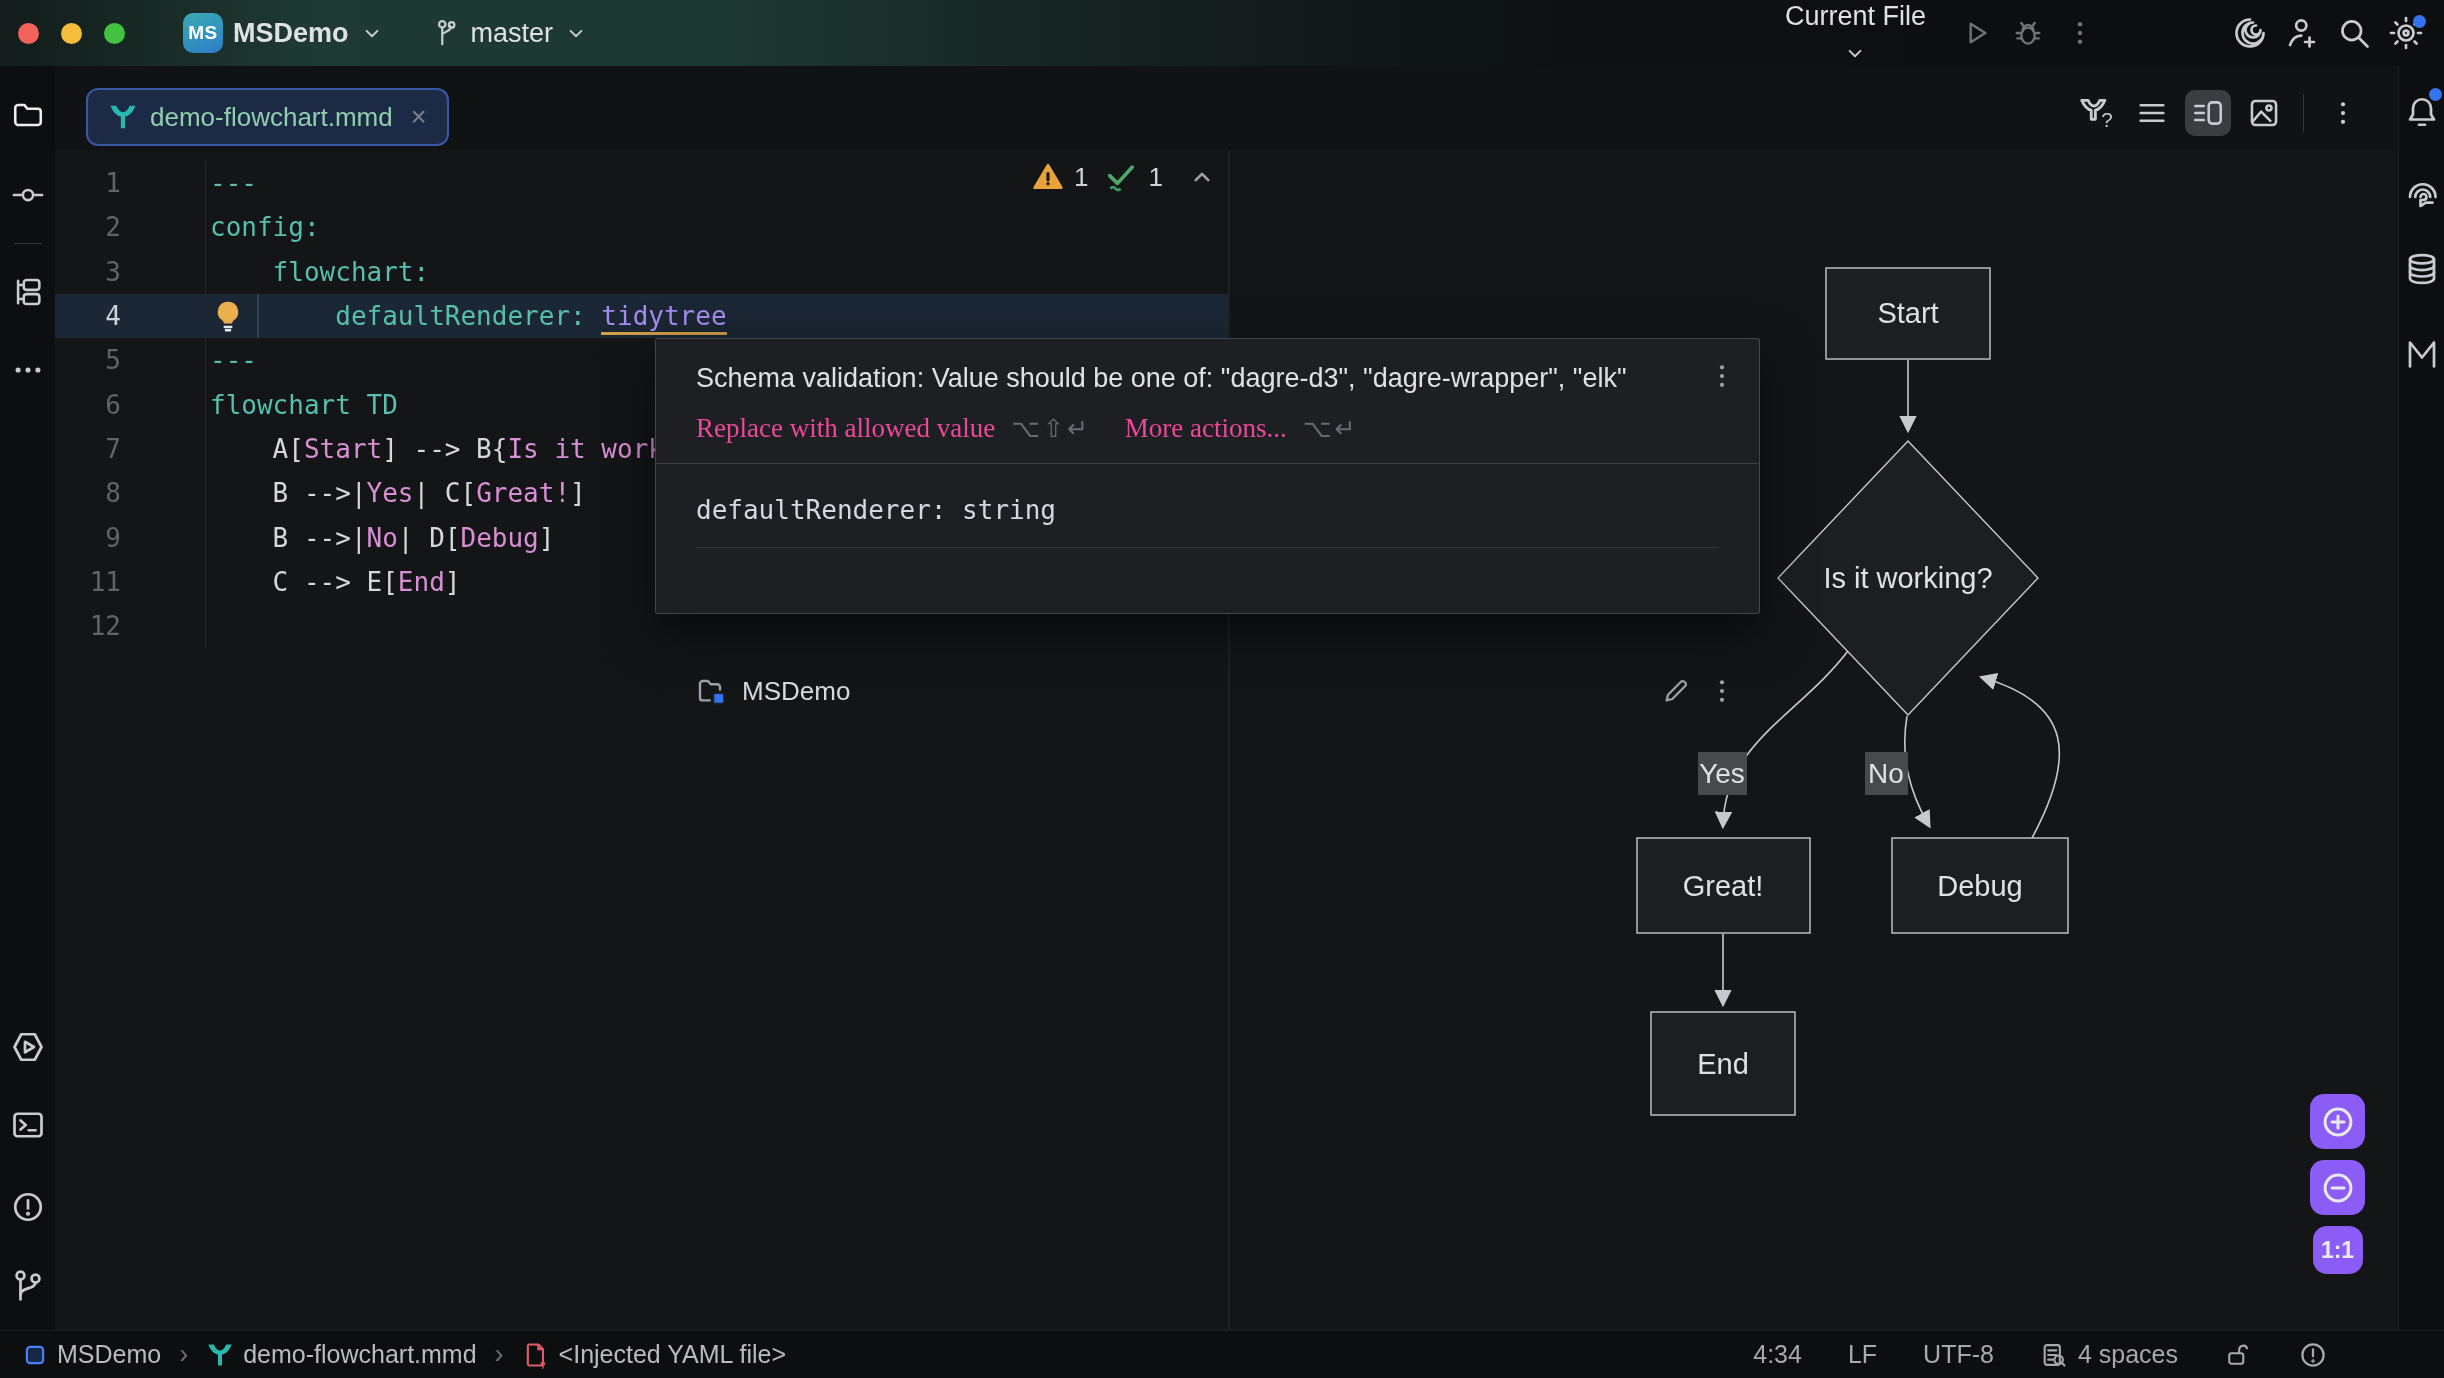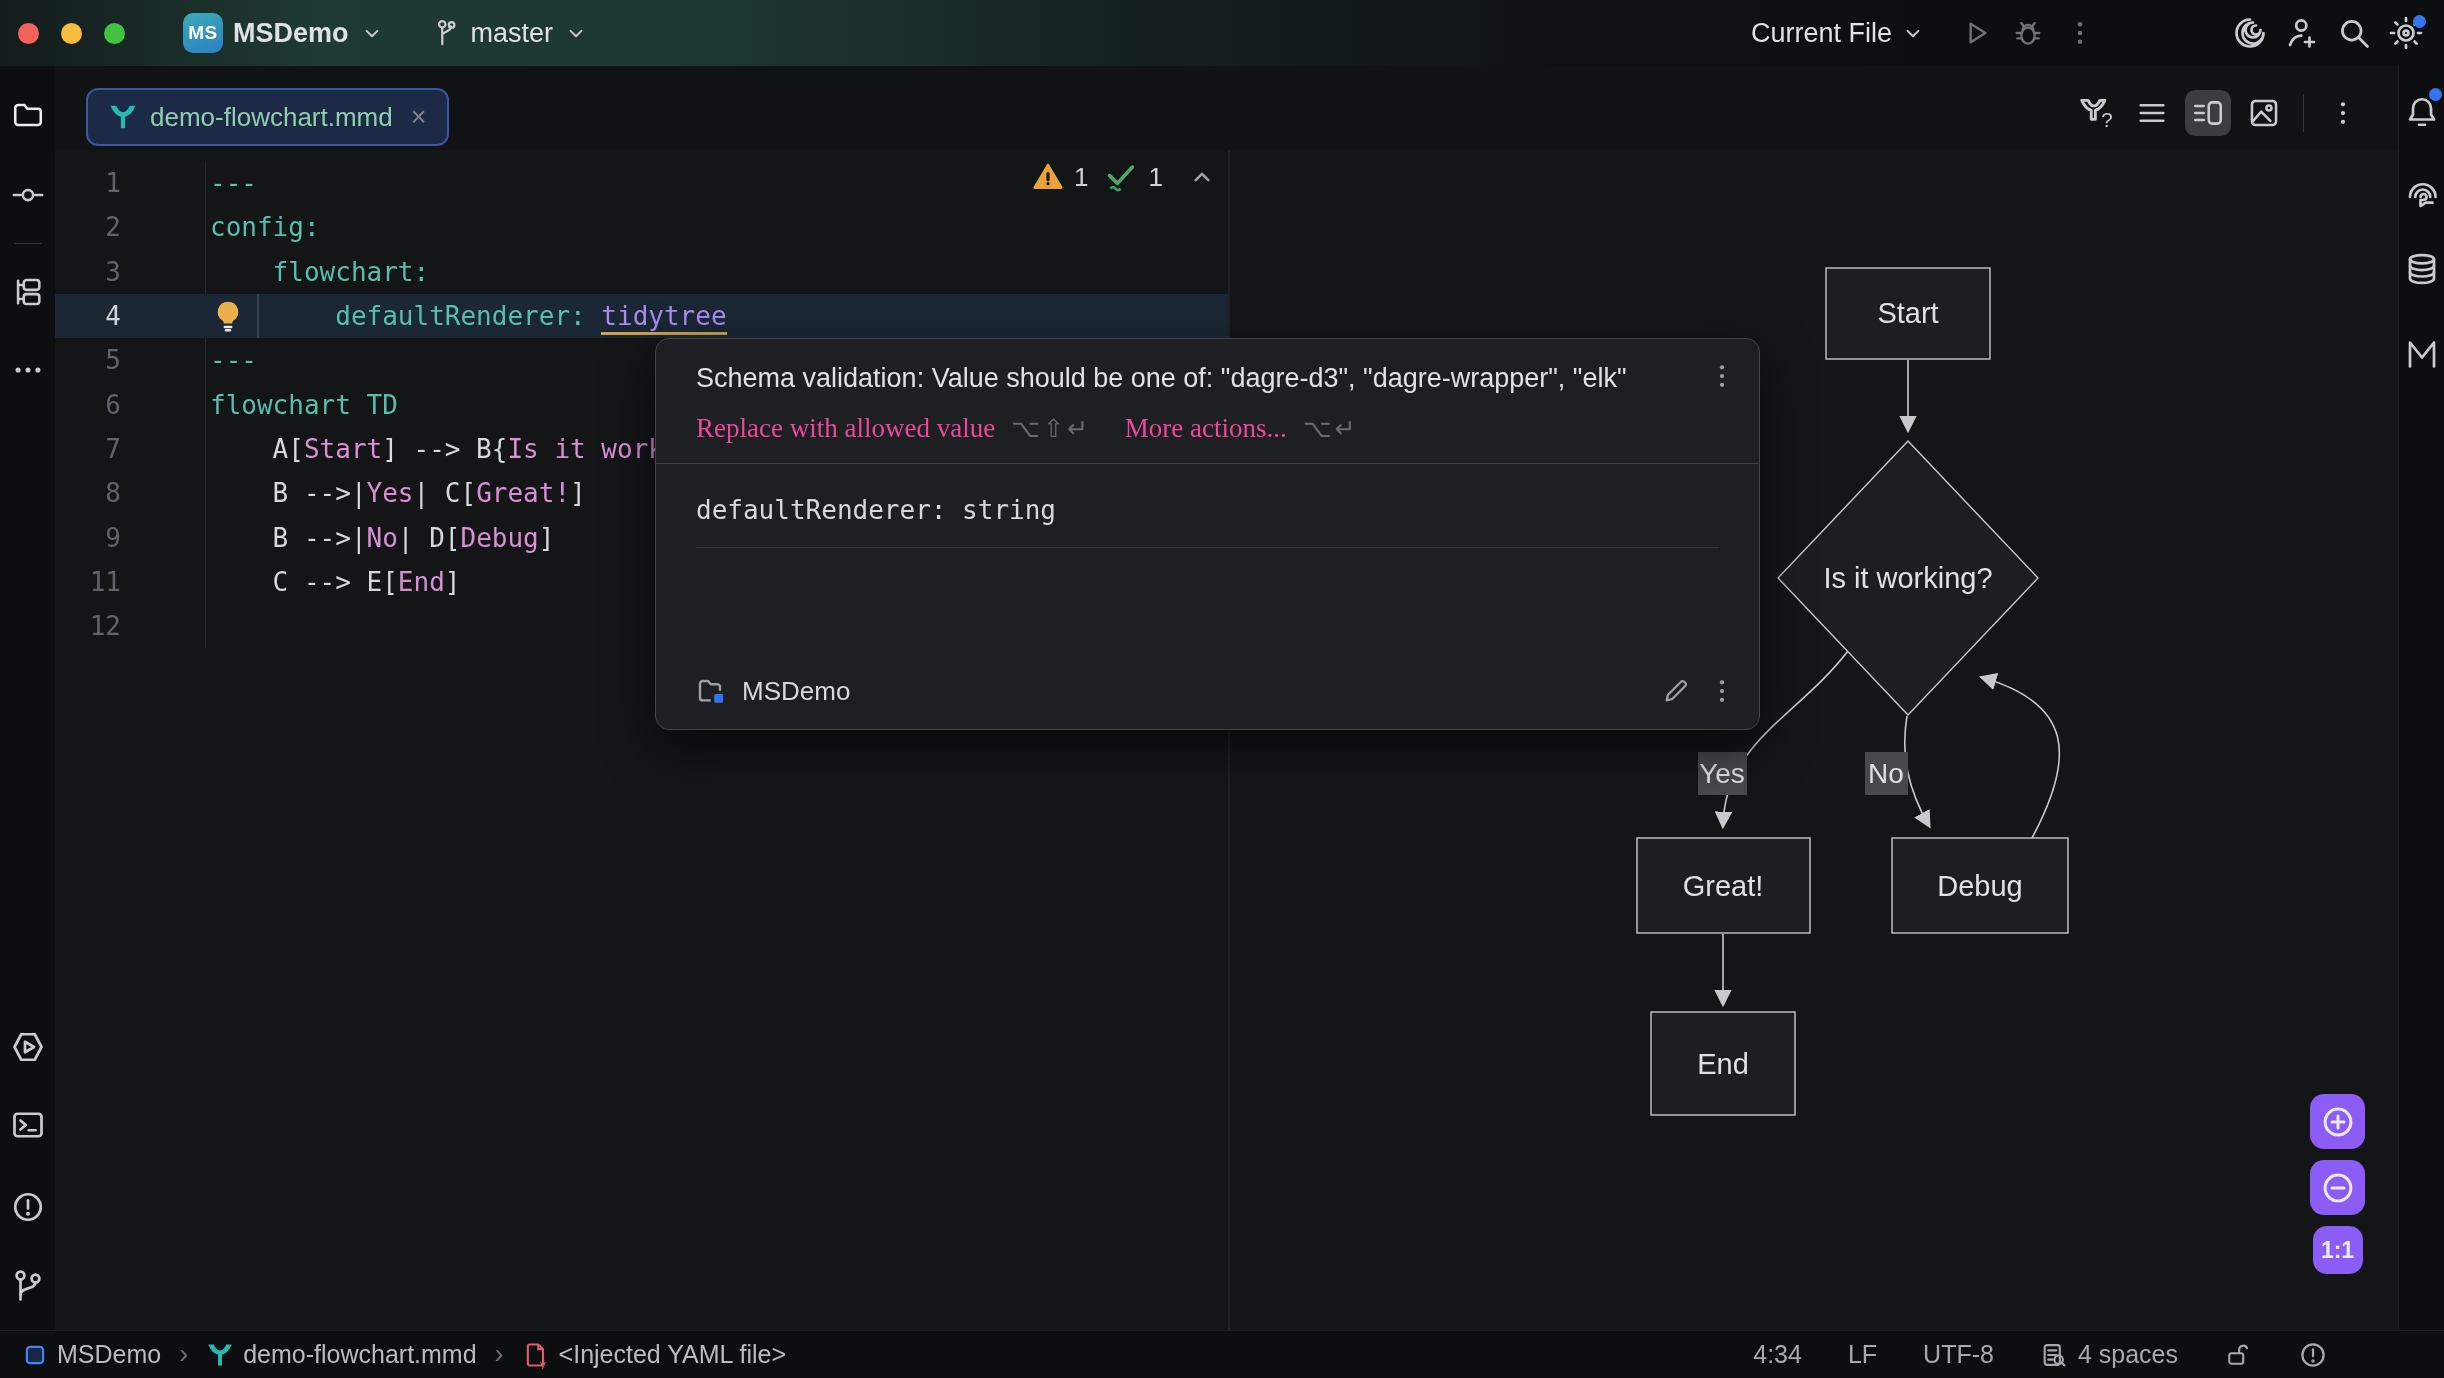--- a/index.html
+++ b/index.html
@@ -24,21 +24,21 @@
   .tl.red{background:#f4625c;} .tl.yellow{background:#f6bd3c;} .tl.green{background:#42c23f;}
   .tb-widget { display:flex; align-items:center; gap:10px; margin-left:58px; cursor:default; }
   .app-logo {
     width:40px; height:40px; border-radius:10px; color:#fff;
     background:linear-gradient(160deg,#3aaab6,#2d7ec4); font-weight:bold; font-size:19px;
     display:flex; align-items:center; justify-content:center; letter-spacing:.5px;
   }
   .tb-name { font-size:27px; color:#dfe1e5; font-weight:600; }
   .tb-name.normal { font-weight:400; }
   .tb-right { position:absolute; right:16px; top:0; height:66px; display:flex; align-items:center; gap:8px; }
-  .runconf { display:flex; align-items:center; gap:8px; margin-right:20px; }
+  .runconf { display:flex; align-items:center; gap:8px; margin-right:20px;flex-direction:column; }
   .runconf span { font-size:27px; color:#dfe1e5; }
   .tb-btn { width:44px; height:44px; display:flex; align-items:center; justify-content:center; border-radius:8px; position:relative; }
   .gap-left { margin-left:118px; }
   .blue-dot { position:absolute; width:13px; height:13px; border-radius:50%; background:#3574f0; }
 
   
   .leftstrip { position:absolute; left:0; top:66px; width:55px; height:1264px; background:#0d0e0f; }
   .rightstrip { position:absolute; right:0; top:66px; width:46px; height:1264px; background:#0d0e0f; border-left:1px solid #1c1e20; }
   .strip-ic { position:absolute; left:50%; transform:translate(-50%,-50%); display:flex; align-items:center; justify-content:center; }
   .strip-div { position:absolute; left:14px; width:28px; height:1px; background:#33363a; }
@@ -82,22 +82,22 @@
   .flow-edge { fill:none; stroke:#c6c9ce; stroke-width:1.6; }
   .flow-text { fill:#dfe1e5; font-family:"Liberation Sans", sans-serif; font-size:29px; text-anchor:middle; }
   .flow-badge { fill:#47494c; }
   .flow-badge-text { fill:#dfe1e5; font-family:"Liberation Sans", sans-serif; font-size:28px; text-anchor:middle; }
   .zoomctl { position:absolute; right:33px; bottom:56px; display:flex; flex-direction:column; gap:11px; align-items:center; }
   .zbtn { width:55px; height:55px; border-radius:14px; background:#8b5cf6; display:flex; align-items:center; justify-content:center; }
   .zbtn.ratio { width:50px; height:48px; font-size:23px; font-weight:bold; color:#e8eaed; }
 
   
   .popup {
-    position:absolute; left:655px; top:338px; width:1105px; height:392px;
-    background:#1e1f22; border:1px solid #43454a; border-radius:14px;
+    position:absolute; left:655px; top:338px; width:1105px; height:276px;
+    background:#1e1f22; border:1px solid #43454a; border-radius:2px;
     box-shadow:0 18px 50px rgba(0,0,0,.6); z-index:50;
   }
   .pp-title { position:absolute; left:40px; top:24px; width:990px; font-size:27px; color:#dfe1e5; }
   .pp-kebab { position:absolute; right:22px; top:22px; }
   .pp-links { position:absolute; left:40px; top:74px; display:flex; align-items:center; }
   .pp-link { font-size:27px; color:#ec4899;font-family:Liberation Serif, serif; }
   .pp-short { font-size:25px; color:#686b70; margin-left:16px; letter-spacing:3px; }
   .pp-hr1 { position:absolute; left:0; right:0; top:124px; height:1px; background:#3c3e43; }
   .pp-sig { position:absolute; left:40px; top:156px; font-family:"DejaVu Sans Mono", monospace; font-size:26px; color:#d5d8dd; }
   .pp-hr2 { position:absolute; left:40px; right:40px; top:208px; height:1px; background:#36383d; }

